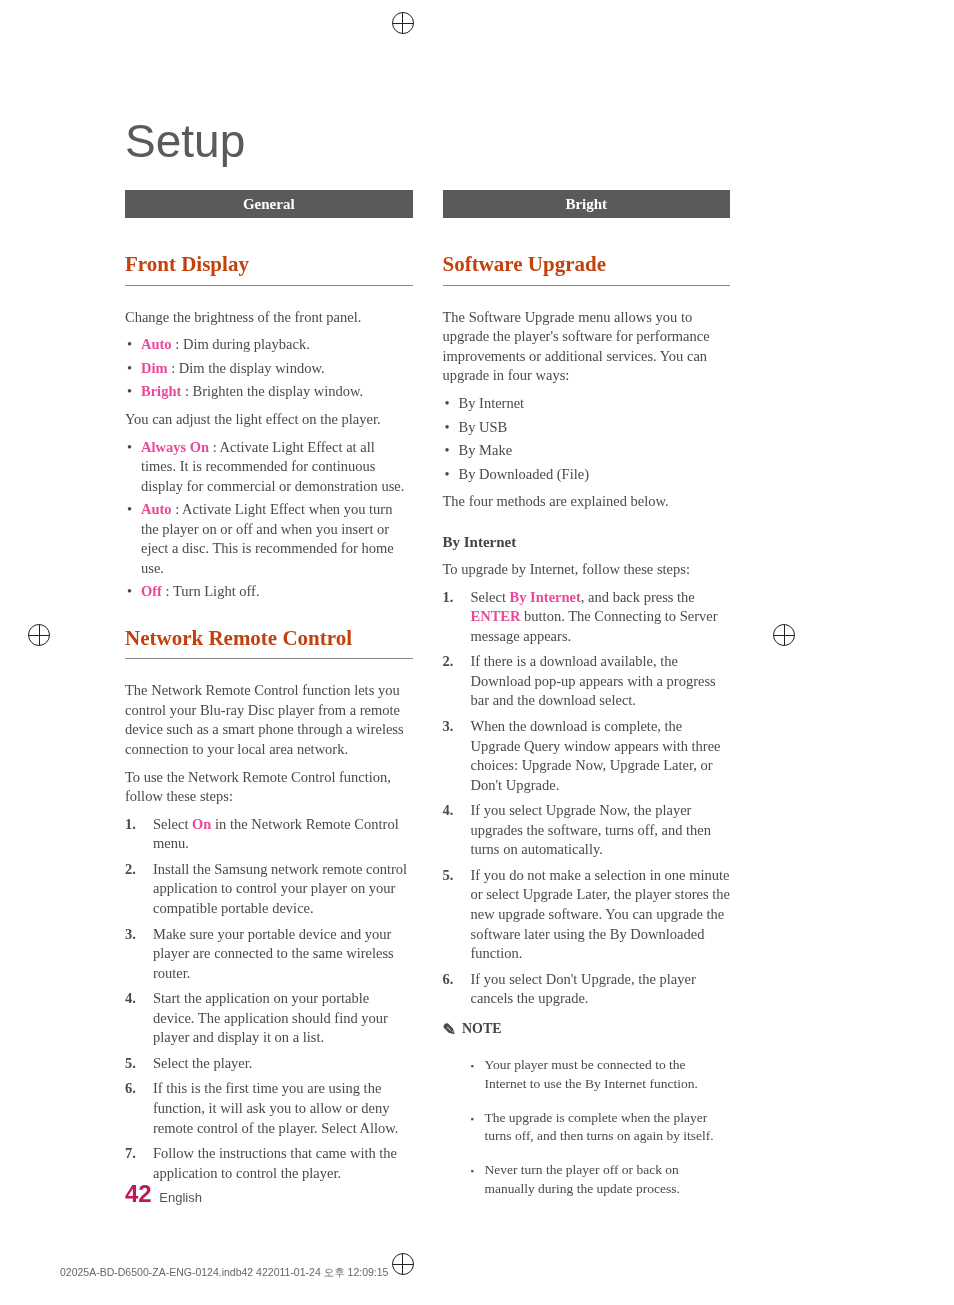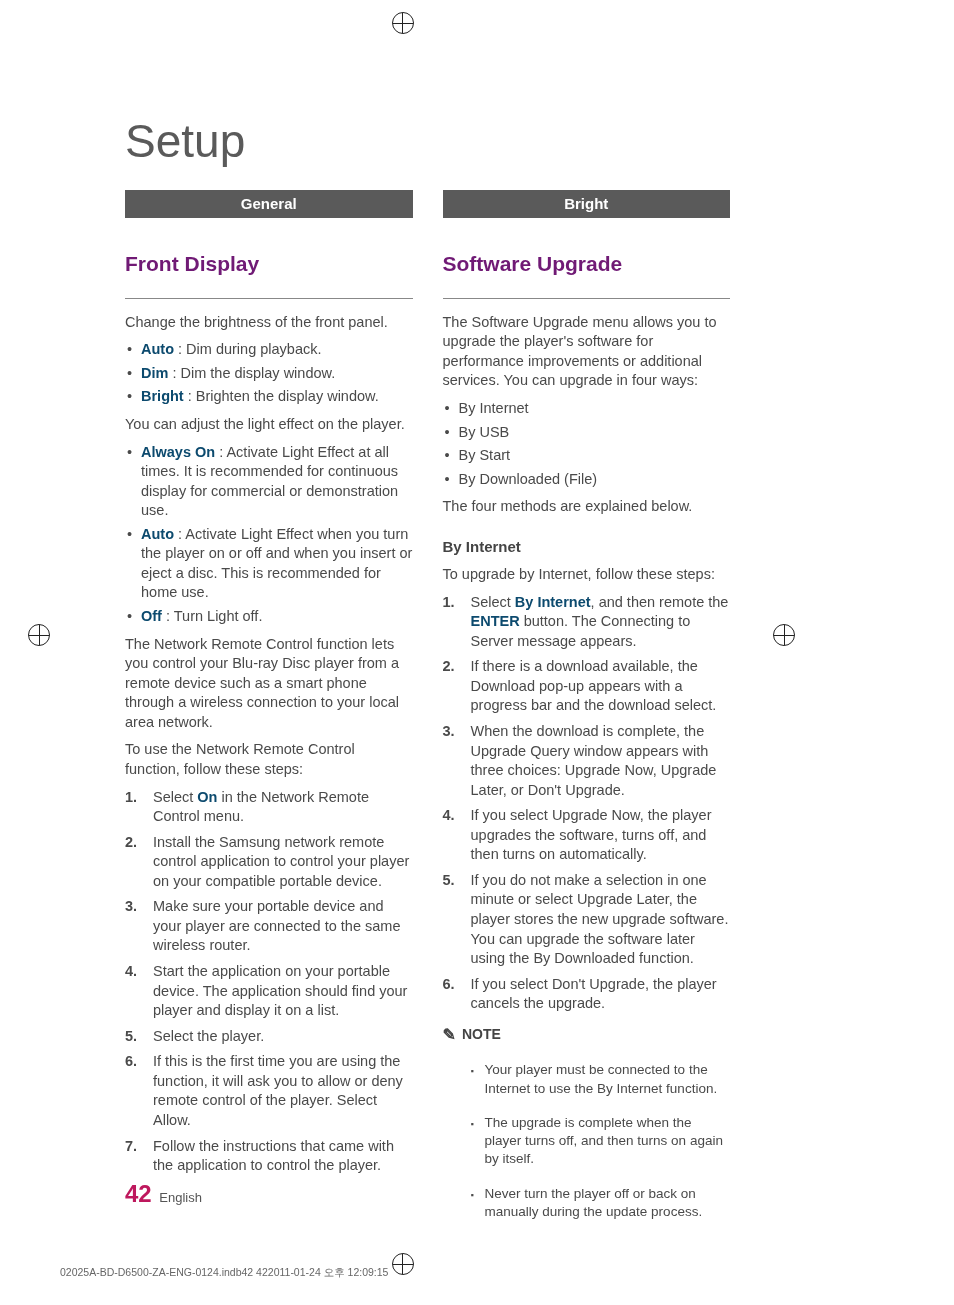--- a/index.html
+++ b/index.html
@@ -39,46 +39,47 @@
     margin: 60px 0 18px 70px;
   }
   .content {
     display: flex;
     gap: 30px;
     padding: 0 20px 0 70px;
   }
   .col {
     flex: 1;
     font-size: 14.5px;
+    font-family: Liberation Serif, serif;
   }
   .section-bar {
     background: #5a5a5a;
     color: #fff;
     text-align: center;
     font-weight: bold;
     padding: 4px 0;
     font-size: 15px;
     margin-bottom: 32px;
   }
   h2 {
     font-size: 21px;
-    color: #701a75;
-    margin: 22px 0 14px 0;
-    padding-bottom: 19px;
+    color: #c2410c;
+    margin: 22px 0 22px 0;
+    padding-bottom: 6px;
     border-bottom: 1px solid #888;
     font-weight: 600;
   }
   p { margin: 8px 0; }
   ul.bullets { list-style: none; padding:0; margin:6px 0;}
   ul.bullets li { position:relative; padding-left:16px; margin:4px 0;}
   ul.bullets li::before { content:"•"; position:absolute; left:2px; top:0;}
   ol.steps { list-style:none; padding:0; margin:6px 0; counter-reset: step;}
   ol.steps li { position:relative; padding-left:28px; margin:6px 0; counter-increment: step;}
   ol.steps li::before { content: counter(step) "."; position:absolute; left:0; font-weight:bold;}
-  .bold { font-weight: bold; color:#0c4a6e;}
+  .bold { font-weight: bold; color:#ec4899;}
   h3.sub {
     font-size: 15px;
     font-weight: bold;
     color:#444;
     margin: 20px 0 4px 0;
   }
   .note-hdr { font-weight:bold; font-size:14px; color:#444; margin-top:10px; display:flex; align-items:center; gap:6px;}
   .note-icon { font-size:16px;}
   ul.notes { list-style:none; padding:0 0 0 28px; margin:4px 0; font-size:13.5px;}
   ul.notes li { position:relative; padding-left:14px; margin:16px 0;}
@@ -119,20 +120,21 @@
         <li><span class="bold">Bright</span><span> : Brighten the display window.</span></li>
       </ul>
 
       <p>You can adjust the light effect on the player.</p>
       <ul class="bullets">
         <li><span class="bold">Always On</span><span> : Activate Light Effect at all times. It is recommended for continuous display for commercial or demonstration use.</span></li>
         <li><span class="bold">Auto</span><span> : Activate Light Effect when you turn the player on or off and when you insert or eject a disc. This is recommended for home use.</span></li>
         <li><span class="bold">Off</span><span> : Turn Light off.</span></li>
       </ul>
 
+      <h2>Network Remote Control</h2>
       <p>The Network Remote Control function lets you control your Blu-ray Disc player from a remote device such as a smart phone through a wireless connection to your local area network.</p>
       <p>To use the Network Remote Control function, follow these steps:</p>
       <ol class="steps">
         <li><span>Select </span><span class="bold">On</span><span> in the Network Remote Control menu.</span></li>
         <li>Install the Samsung network remote control application to control your player on your compatible portable device.</li>
         <li>Make sure your portable device and your player are connected to the same wireless router.</li>
         <li>Start the application on your portable device. The application should find your player and display it on a list.</li>
         <li>Select the player.</li>
         <li>If this is the first time you are using the function, it will ask you to allow or deny remote control of the player. Select Allow.</li>
         <li>Follow the instructions that came with the application to control the player.</li>
@@ -140,29 +142,29 @@
     </div>
 
     <div class="col">
       <div class="section-bar">Bright</div>
 
       <h2>Software Upgrade</h2>
       <p>The Software Upgrade menu allows you to upgrade the player's software for performance improvements or additional services. You can upgrade in four ways:</p>
       <ul class="bullets">
         <li>By Internet</li>
         <li>By USB</li>
-        <li>By Start</li>
+        <li>By Make</li>
         <li>By Downloaded (File)</li>
       </ul>
       <p>The four methods are explained below.</p>
 
       <h3 class="sub">By Internet</h3>
       <p>To upgrade by Internet, follow these steps:</p>
       <ol class="steps">
-        <li><span>Select </span><span class="bold">By Internet</span><span>, and then remote the </span><span class="bold">ENTER</span><span> button. The Connecting to Server message appears.</span></li>
+        <li><span>Select </span><span class="bold">By Internet</span><span>, and back press the </span><span class="bold">ENTER</span><span> button. The Connecting to Server message appears.</span></li>
         <li>If there is a download available, the Download pop-up appears with a progress bar and the download select.</li>
         <li>When the download is complete, the Upgrade Query window appears with three choices: Upgrade Now, Upgrade Later, or Don't Upgrade.</li>
         <li>If you select Upgrade Now, the player upgrades the software, turns off, and then turns on automatically.</li>
         <li>If you do not make a selection in one minute or select Upgrade Later, the player stores the new upgrade software. You can upgrade the software later using the By Downloaded function.</li>
         <li>If you select Don't Upgrade, the player cancels the upgrade.</li>
       </ol>
 
       <div class="note-hdr">
         <span class="note-icon">✎</span>
         <span>NOTE</span>

